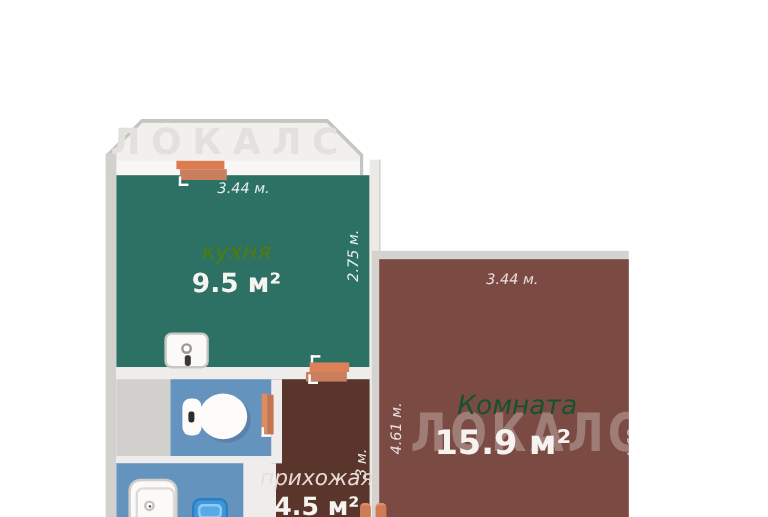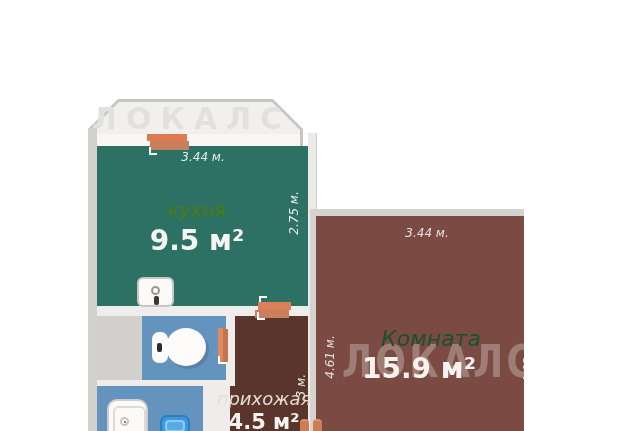--- a/index.html
+++ b/index.html
@@ -86,21 +86,21 @@
   .vdim{width:66px;height:14px;display:flex;align-items:center;justify-content:center;
     transform:rotate(-90deg);}
   .k-top-dim{left:168px;top:150px;width:70px;}
   .k-right-dim{left:261px;top:206px;}
   .r-top-dim{left:392px;top:226px;width:70px;color:rgba(255,255,255,0.82);}
   .r-left-dim{left:297px;top:350px;color:rgba(255,255,255,0.82);}
   .r-right-dim{left:495px;top:355px;color:rgba(255,255,255,0.82);}
   .h-right-dim{left:268px;top:379px;}
   .room-label{text-align:center;}
   .kitchen-name{left:136px;top:199px;width:122px;font-style:italic;font-size:19px;color:#4d7c0f;}
-  .kitchen-area{left:116px;top:224px;width:162px;font-weight:bold;font-size:28px;color:#f6f4f1;}
+  .kitchen-area{left:116px;top:224px;width:162px;font-weight:bold;font-size:22px;color:#f6f4f1;}
   .live-name{left:341px;top:326px;width:180px;font-style:italic;font-size:22px;color:#14532d;}
   .live-area{left:319px;top:352px;width:200px;font-weight:bold;font-size:28px;color:#f6f2ef;}
   .hall-name{left:204px;top:388px;width:120px;font-style:italic;font-size:18px;color:#e8ddd6;}
   .hall-area{left:204px;top:410px;width:120px;font-weight:bold;font-size:21px;color:#f6f2ef;}
 </style>
 </head>
 <body>
 
 <div class="stage">
 

